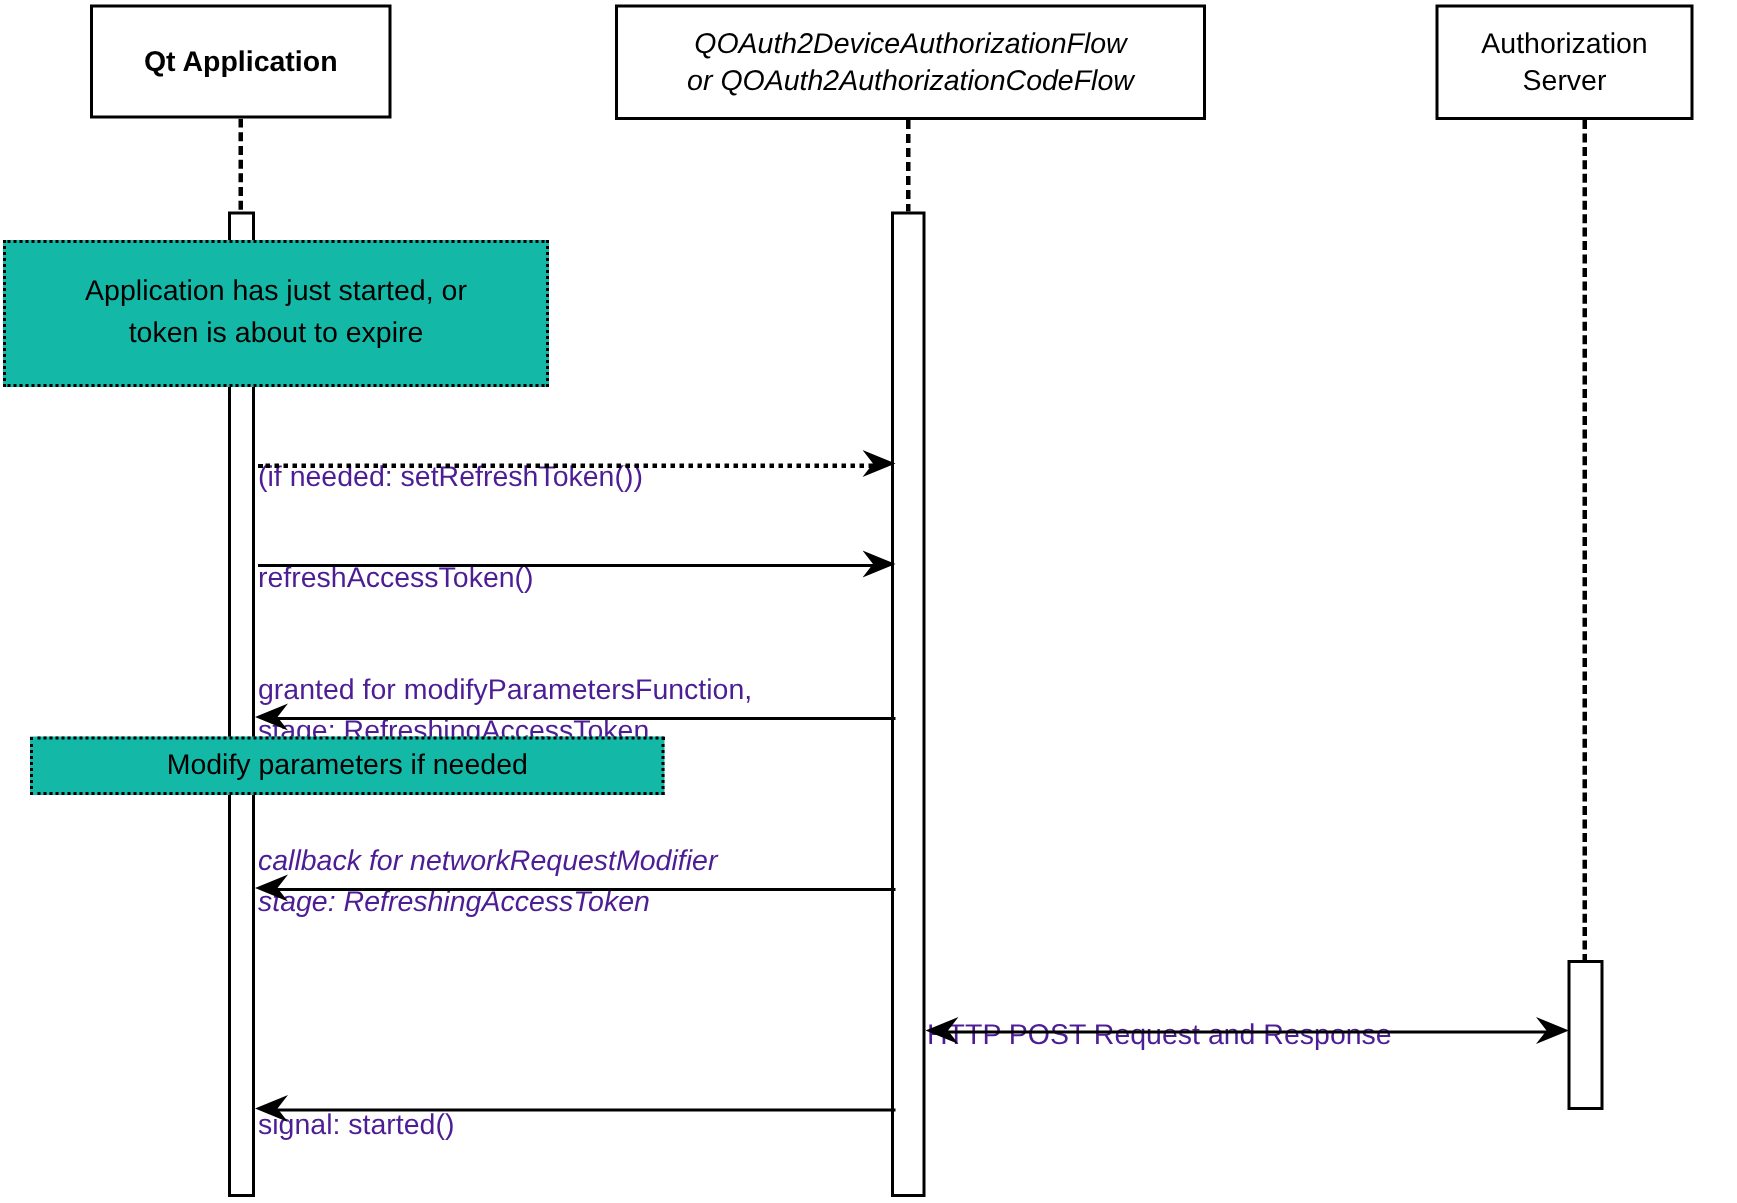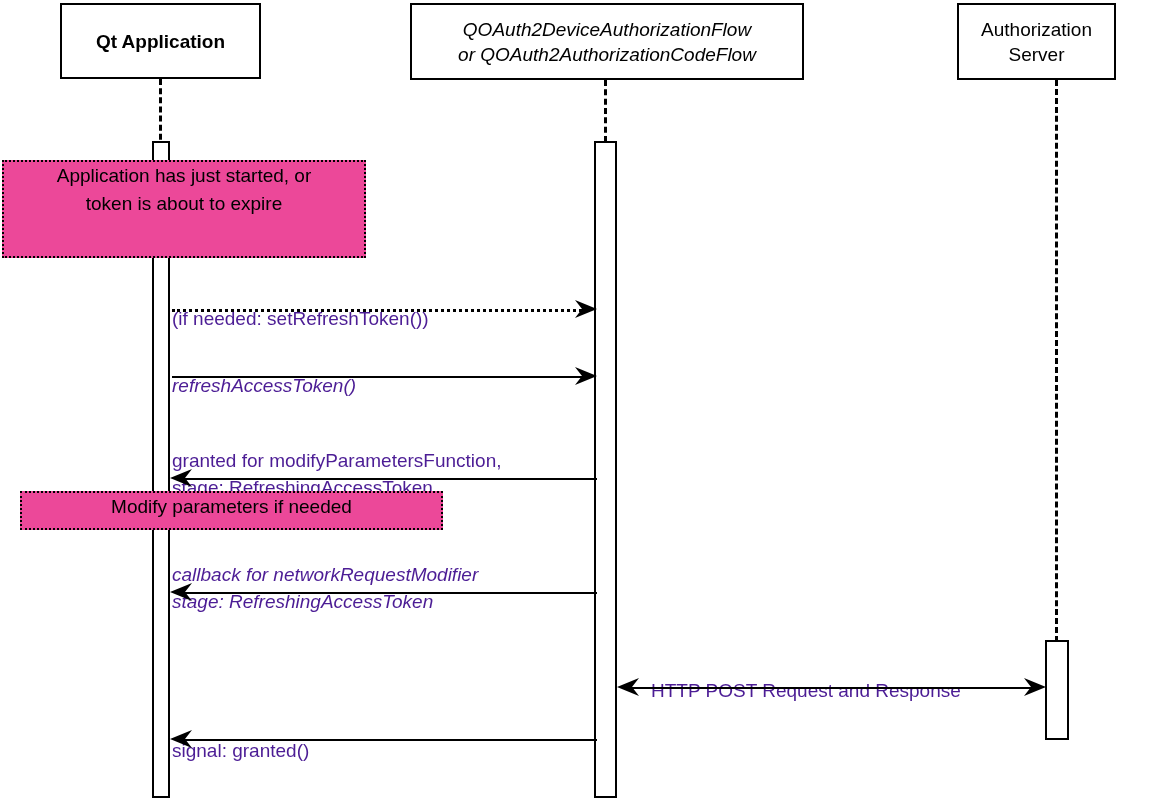--- a/index.html
+++ b/index.html
@@ -46,23 +46,23 @@
     position: absolute;
     box-sizing: border-box;
     border: 2px solid #000000;
     background: #ffffff;
     z-index: 4;
   }
   .note {
     position: absolute;
     box-sizing: border-box;
     border: 2px dotted #000000;
-    background: #ec4899;
+    background: #14b8a6;
     display: flex;
-    align-items: flex-start;
+    align-items: center;
     justify-content: center;
     text-align: center;
     font-size: 19px;
     line-height: 28px;
     z-index: 7;
   }
   .note-label {
     display: block;
     white-space: pre-line;
     padding: 0 8px;
@@ -110,41 +110,41 @@
 
   <div class="participant-box" style="left:60px; top:3px; width:201px; height:76px;font-weight:bold;">
     <span class="participant-label">Qt Application</span>
   </div>
 
   <div class="participant-box" style="left:410px; top:3px; width:394px; height:77px;font-style:italic;">
     <span class="participant-label">QOAuth2DeviceAuthorizationFlow
 or QOAuth2AuthorizationCodeFlow</span>
   </div>
 
-  <div class="participant-box" style="left:957px; top:3px; width:159px; height:77px;">
+  <div class="participant-box" style="left:957px; top:3px; width:172px; height:77px;">
     <span class="participant-label">Authorization
 Server</span>
   </div>
 
   <div class="note" style="left:2px; top:160px; width:364px; height:98px;">
     <span class="note-label">Application has just started, or
 token is about to expire</span>
   </div>
 
   <div class="msg-label" style="left:172px; top:278px; width:424px;">
     <span>(if needed: setRefreshToken())</span>
   </div>
   <div class="msg-line-dotted" style="left:172px; top:309px; width:415px;"></div>
   <div class="arrow-head" style="left:575px; top:298px;">
     <svg width="24" height="24" viewBox="0 0 24 24">
       <path d="M0 2 L22 11 L0 20 L7 11 Z" fill="#000000"></path>
     </svg>
   </div>
 
-  <div class="msg-label" style="left:172px; top:345px; width:424px;font-style:italic;">
+  <div class="msg-label" style="left:172px; top:345px; width:424px;">
     <span>refreshAccessToken()</span>
   </div>
   <div class="msg-line-solid" style="left:172px; top:376px; width:418px;"></div>
   <div class="arrow-head" style="left:575px; top:365px;">
     <svg width="24" height="24" viewBox="0 0 24 24">
       <path d="M0 2 L22 11 L0 20 L7 11 Z" fill="#000000"></path>
     </svg>
   </div>
 
   <div class="msg-label" style="left:172px; top:420px; width:424px;">
@@ -167,37 +167,37 @@
 stage: RefreshingAccessToken</span>
   </div>
   <div class="msg-line-solid" style="left:178px; top:592px; width:419px;"></div>
   <div class="arrow-head" style="left:168px; top:581px;">
     <svg width="24" height="24" viewBox="0 0 24 24">
       <path d="M24 2 L2 11 L24 20 L17 11 Z" fill="#000000"></path>
     </svg>
   </div>
 
 
-  <div class="msg-label" style="left:618px; top:650px; width:428px;padding-left:33px;">
+  <div class="msg-label" style="left:618px; top:650px; width:428px;">
     <span>HTTP POST Request and Response</span>
   </div>
   <div class="msg-line-solid" style="left:628px; top:687px; width:410px;"></div>
   <div class="arrow-head" style="left:615px; top:676px;">
     <svg width="24" height="24" viewBox="0 0 24 24">
       <path d="M24 2 L2 11 L24 20 L17 11 Z" fill="#000000"></path>
     </svg>
   </div>
   <div class="arrow-head" style="left:1024px; top:676px;">
     <svg width="24" height="24" viewBox="0 0 24 24">
       <path d="M0 2 L22 11 L0 20 L7 11 Z" fill="#000000"></path>
     </svg>
   </div>
 
   <div class="msg-label" style="left:172px; top:710px; width:424px;">
-    <span>signal: granted()</span>
+    <span>signal: started()</span>
   </div>
   <div class="msg-line-solid" style="left:178px; top:739px; width:419px;"></div>
   <div class="arrow-head" style="left:168px; top:728px;">
     <svg width="24" height="24" viewBox="0 0 24 24">
       <path d="M24 2 L2 11 L24 20 L17 11 Z" fill="#000000"></path>
     </svg>
   </div>
 
 </div>
 

